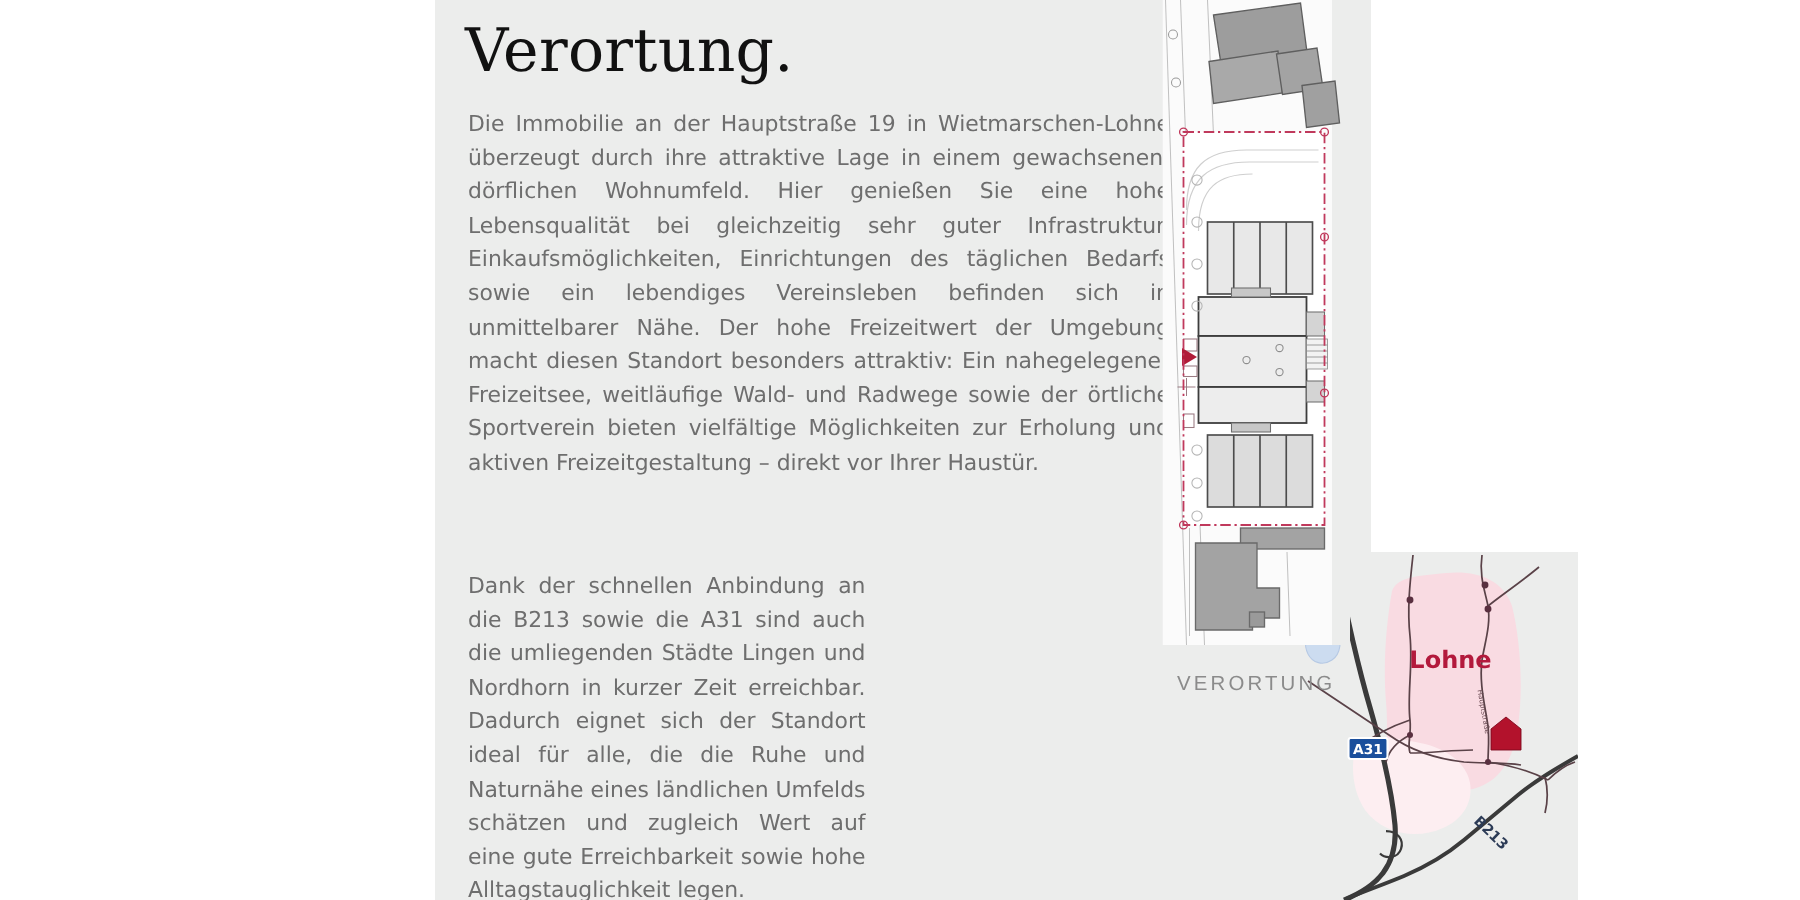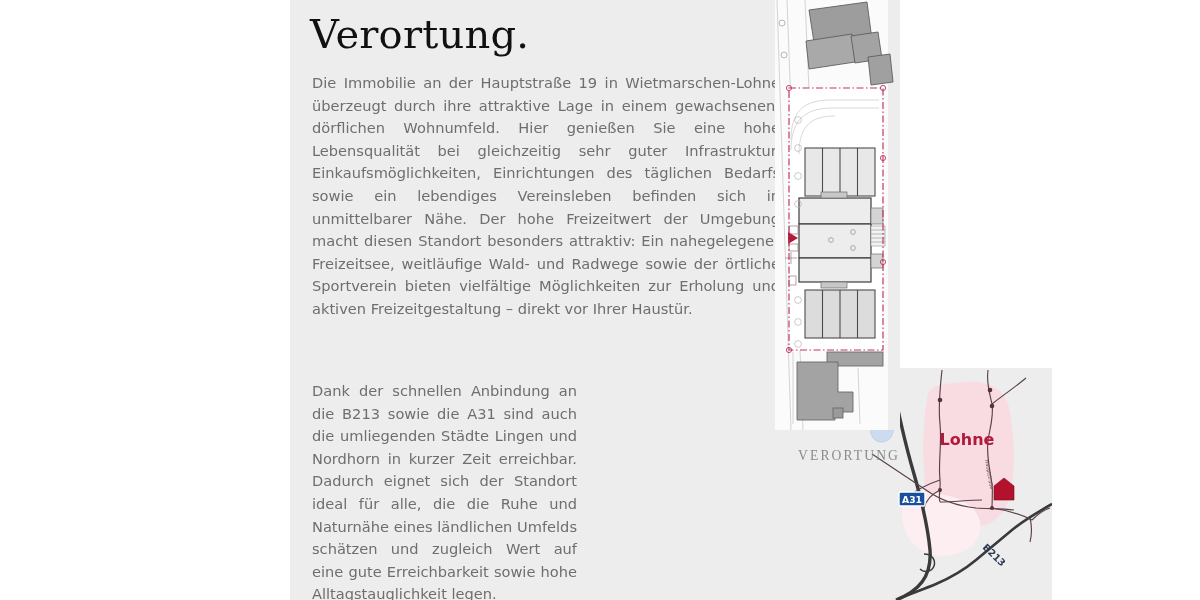--- a/index.html
+++ b/index.html
@@ -21,20 +21,21 @@
   }
 
   
   .slide-panel {
     position: absolute;
     left: 290px;
     top: 0;
     width: 610px;
     height: 600px;
     background: #ecedec;
+    padding-left: 14px;
   }
 
   
   .headline {
     position: absolute;
     left: 20px;
     top: 8px;
     font-family: "DejaVu Serif", "Liberation Serif", serif;
     font-size: 40px;
     line-height: 52px;
@@ -81,25 +82,25 @@
     width: 125px;
     height: 430px;
     background: transparent;
   }
 
   .siteplan-caption {
     position: absolute;
     left: 0;
     top: 448px;
     width: 125px;
-    text-align: right;
+    text-align: center;
     font-size: 13.6px;
     letter-spacing: 2.1px;
     color: #8b8b8b;
-    font-family: Liberation Serif, serif;
+    font-family: Liberation Sans, sans-serif;
   }
 
   
   .map-block {
     position: absolute;
     left: 576px;
     top: 368px;
     width: 186px;
     height: 292px;
   }

